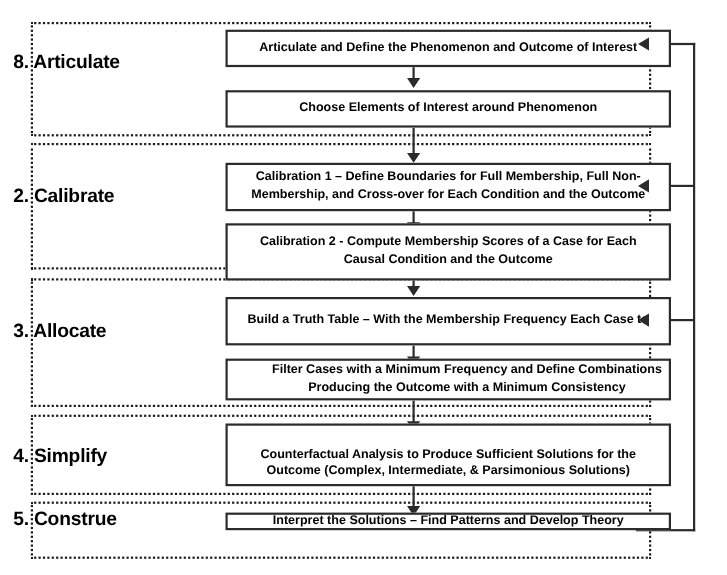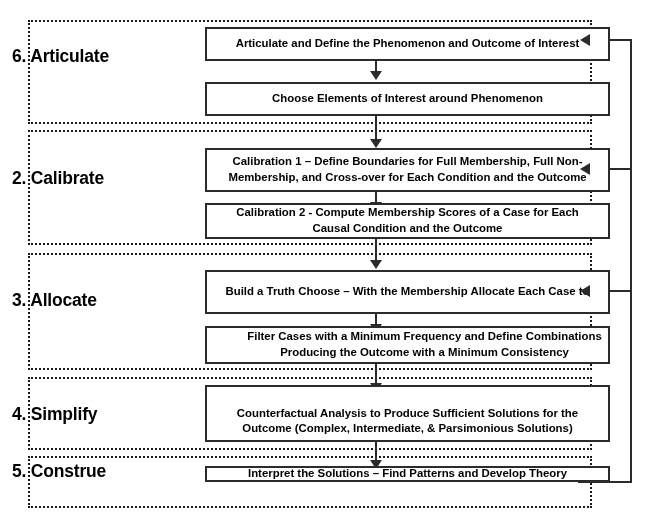--- a/index.html
+++ b/index.html
@@ -100,21 +100,21 @@
     border-right: 10px solid #2b2b2b;
     z-index: 4;
   }
 </style>
 </head>
 <body>
 
 <div id="canvas">
 
   <div class="stage" style="top:20px; height:104px;"></div>
-  <div class="stage-label" style="top:48px;">6. Articulate</div>
+  <div class="stage-label" style="top:48px;">8. Articulate</div>
 
   <div class="pbox" style="top:27px; height:34px;">
     <span class="txt">Articulate  and Define the Phenomenon and Outcome of Interest</span>
   </div>
 
   <div class="vconn" style="top:61px; height:17px;"></div>
   <div class="vhead" style="top:71px;"></div>
 
   <div class="pbox" style="top:82px; height:34px;">
     <span class="txt">Choose  Elements of Interest  around  Phenomenon</span>
@@ -129,36 +129,36 @@
   <div class="pbox" style="top:148px; height:44px;">
     <span class="txt">
       <span>Calibration 1 – Define Boundaries for Full Membership, Full Non-</span><br>
       <span>Membership, and Cross-over for Each Condition and the Outcome</span>
     </span>
   </div>
 
   <div class="vconn" style="top:192px; height:17px;"></div>
   <div class="vhead" style="top:202px;"></div>
 
-  <div class="pbox" style="top:203px; height:36px;">
+  <div class="pbox" style="top:203px; height:52px;">
     <span class="txt">
       <span>Calibration 2 - Compute Membership Scores of a Case for Each</span><br>
       <span>Causal Condition and the Outcome</span>
     </span>
   </div>
 
   <div class="vconn" style="top:239px; height:28px;"></div>
   <div class="vhead" style="top:260px;"></div>
 
   <div class="stage" style="top:253px; height:117px;"></div>
   <div class="stage-label" style="top:292px;">3. Allocate</div>
 
   <div class="pbox" style="top:270px; height:44px;">
     <span class="txt">
-      <span>Build a Truth Choose – With the Membership Allocate Each Case to</span><br>
+      <span>Build a Truth Table – With the Membership Frequency Each Case to</span><br>
     </span>
   </div>
 
   <div class="vconn" style="top:314px; height:17px;"></div>
   <div class="vhead" style="top:324px;"></div>
 
   <div class="pbox" style="top:326px; height:38px;padding-left:40px;">
     <span class="txt">
       <span>Filter Cases with a Minimum Frequency and Define Combinations</span><br>
       <span>Producing the Outcome with a Minimum Consistency</span>

